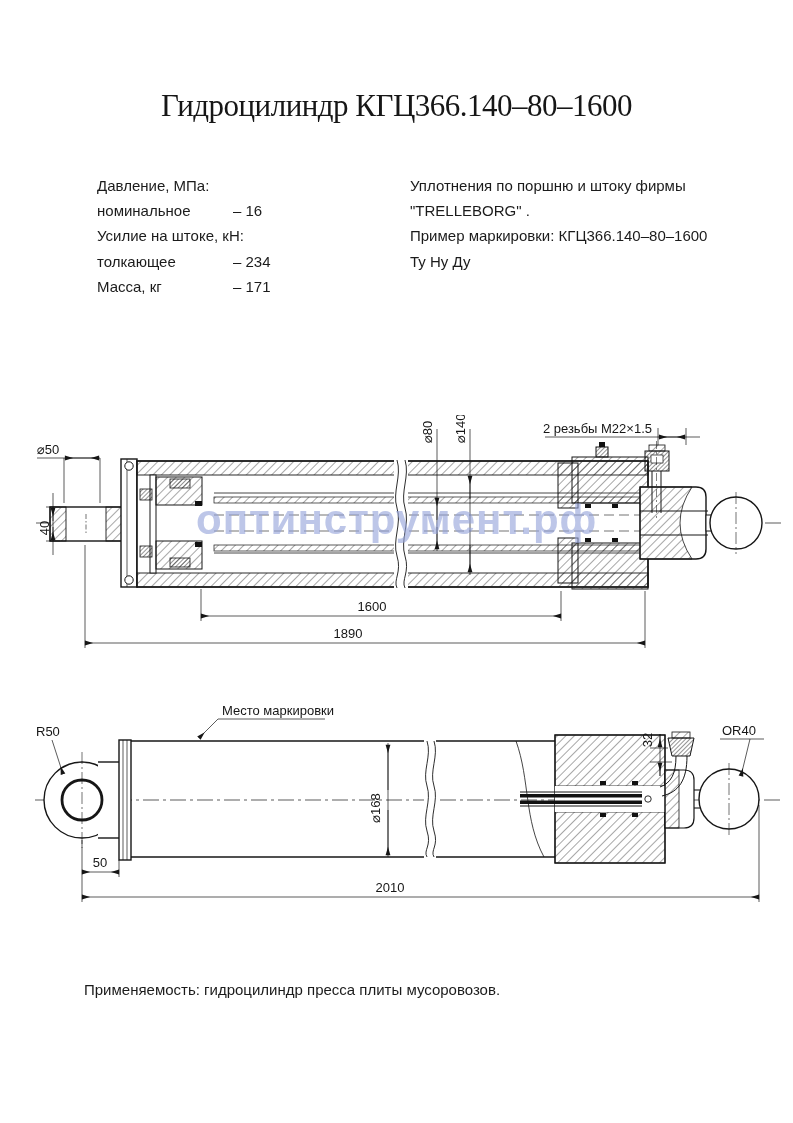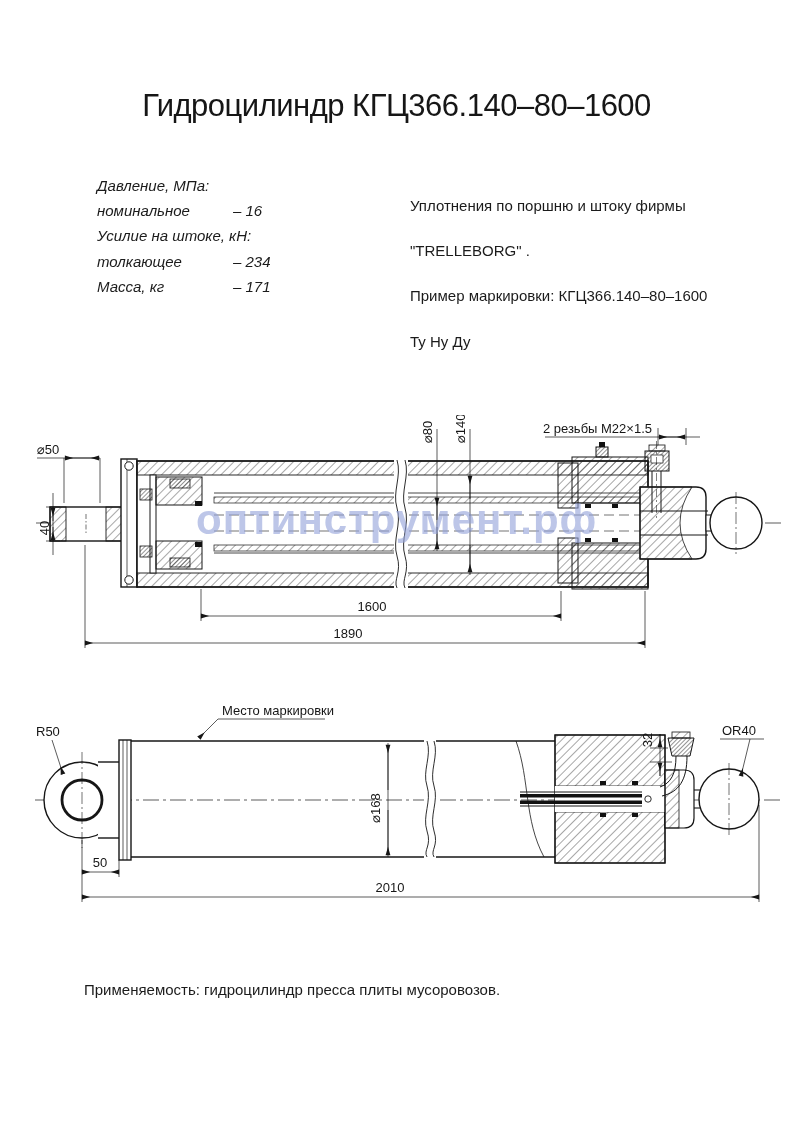--- a/index.html
+++ b/index.html
@@ -1,26 +1,26 @@
 <!DOCTYPE html>
 <html><head>
 <meta charset="utf-8">
 <style>
   html,body{margin:0;padding:0;background:#e8e8e8;}
   #page{position:relative;width:793px;height:1123px;background:#ffffff;overflow:hidden;
         font-family:"Liberation Sans","DejaVu Sans",sans-serif;color:#111;}
   #title{position:absolute;left:0;top:88px;width:100%;text-align:center;
-         font-size:31px;letter-spacing:-0.5px;color:#161616;white-space:nowrap;}
+         font-size:31px;letter-spacing:-0.5px;color:#161616;white-space:nowrap;font-family:Liberation Serif, serif;}
   
   #specs{position:absolute;left:97px;top:173px;width:230px;font-size:15px;color:#1b1b1b;}
-  #specs .row{height:25.2px;line-height:25.2px;position:relative;white-space:nowrap;font-style:italic;}
+  #specs .row{height:25.2px;line-height:25.2px;position:relative;white-space:nowrap;}
   #specs .val{position:absolute;left:136px;top:0;}
   
   #notes{position:absolute;left:410px;top:173px;width:300px;font-size:15px;color:#1b1b1b;}
-  #notes .row{height:25.2px;line-height:25.2px;white-space:nowrap;margin-top:20px;}
+  #notes .row{height:25.2px;line-height:25.2px;white-space:nowrap;}
   
   svg{position:absolute;left:0;}
   #d1{top:415px;}
   #d2{top:690px;}
   svg text{font-family:"Liberation Sans","DejaVu Sans",sans-serif;font-size:13px;fill:#161616;}
   #watermark{position:absolute;left:196px;top:496px;width:420px;font-size:42px;font-weight:bold;
              letter-spacing:1px;color:rgba(148,163,218,0.62);white-space:nowrap;z-index:5;}
   #footer{position:absolute;left:84px;top:981px;font-size:15px;color:#1b1b1b;white-space:nowrap;}
 </style>
 </head>

